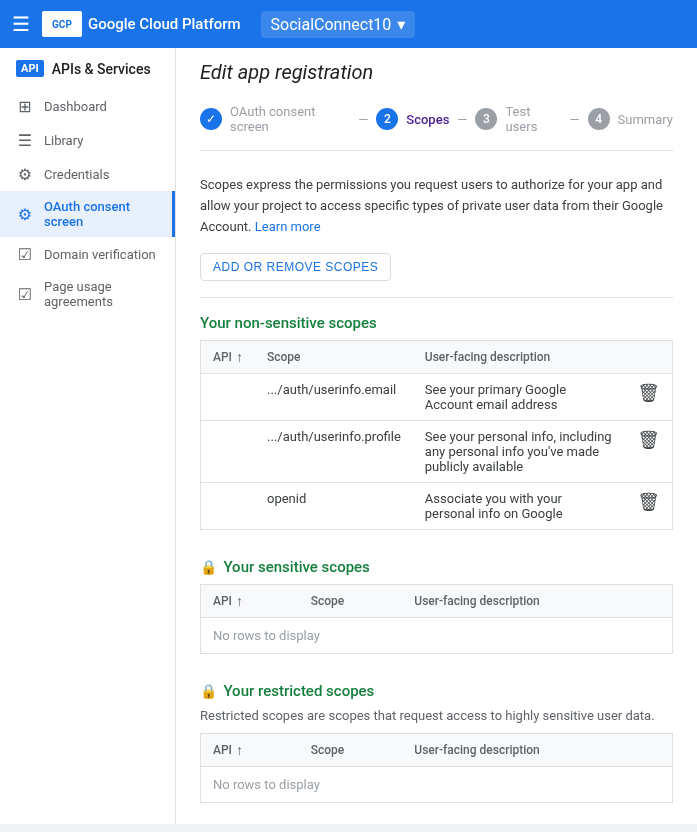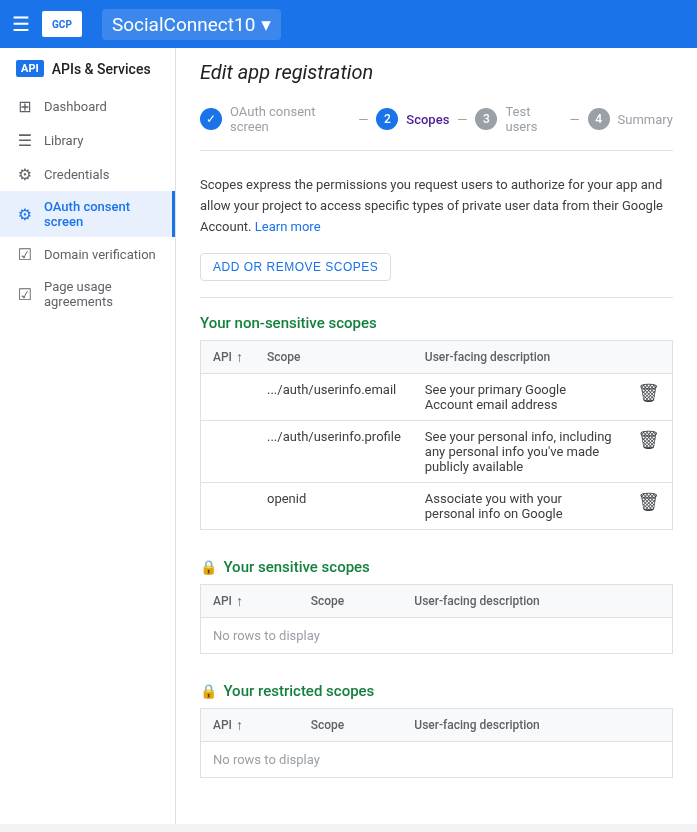--- a/index.html
+++ b/index.html
@@ -13,21 +13,21 @@
     }
     .topbar-menu-icon { font-size: 20px; cursor: pointer; }
     .topbar-logo { display: flex; align-items: center; gap: 6px; font-size: 15px; font-weight: 500; }
     .topbar-logo .gcp-icon {
       width: 40px; height: 26px; background: white; border-radius: 2px;
       display: flex; align-items: center; justify-content: center; color: #1a73e8; font-weight: bold; font-size: 10px;
     }
     .topbar-project {
       display: flex; align-items: center; gap: 6px;
       background: rgba(255,255,255,0.15); padding: 4px 10px; border-radius: 4px;
-      cursor: pointer; font-size: 19px; margin-left: 8px;
+      cursor: pointer; font-size: 16px; margin-left: 8px;
     }
 
     
     .layout { display: flex; margin-top: 40px; height: calc(100vh - 48px); }
 
     
     .sidebar {
       width: 176px; background: white; flex-shrink: 0;
       border-right: 1px solid #e0e0e0; overflow-y: auto;
       padding-top: 8px;
@@ -113,20 +113,21 @@
 
     .divider { border: none; border-top: 1px solid #e0e0e0; margin: 16px 0; }
   </style>
 </head>
 <body>
 
 <div class="topbar">
   <span class="topbar-menu-icon">☰</span>
   <div class="topbar-logo">
     <div class="gcp-icon">GCP</div>
+    <span>Google Cloud Platform</span>
   </div>
   <div class="topbar-project">
     <span>SocialConnect10</span>
     <span>▾</span>
   </div>
 </div>
 
 <div class="layout">
 
   <nav class="sidebar">
@@ -266,20 +267,21 @@
         </tbody>
       </table>
     </div>
 
     
     <div class="section">
       <div class="section-title">
         <span class="lock-icon">🔒</span>
         <span>Your restricted scopes</span>
       </div>
+      <div class="section-desc">Restricted scopes are scopes that request access to highly sensitive user data.</div>
       <table class="scope-table">
         <thead>
           <tr>
             <th>
               <div class="api-sort">
                 <span>API</span>
                 <span class="sort-icon">↑</span>
               </div>
             </th>
             <th>Scope</th>

